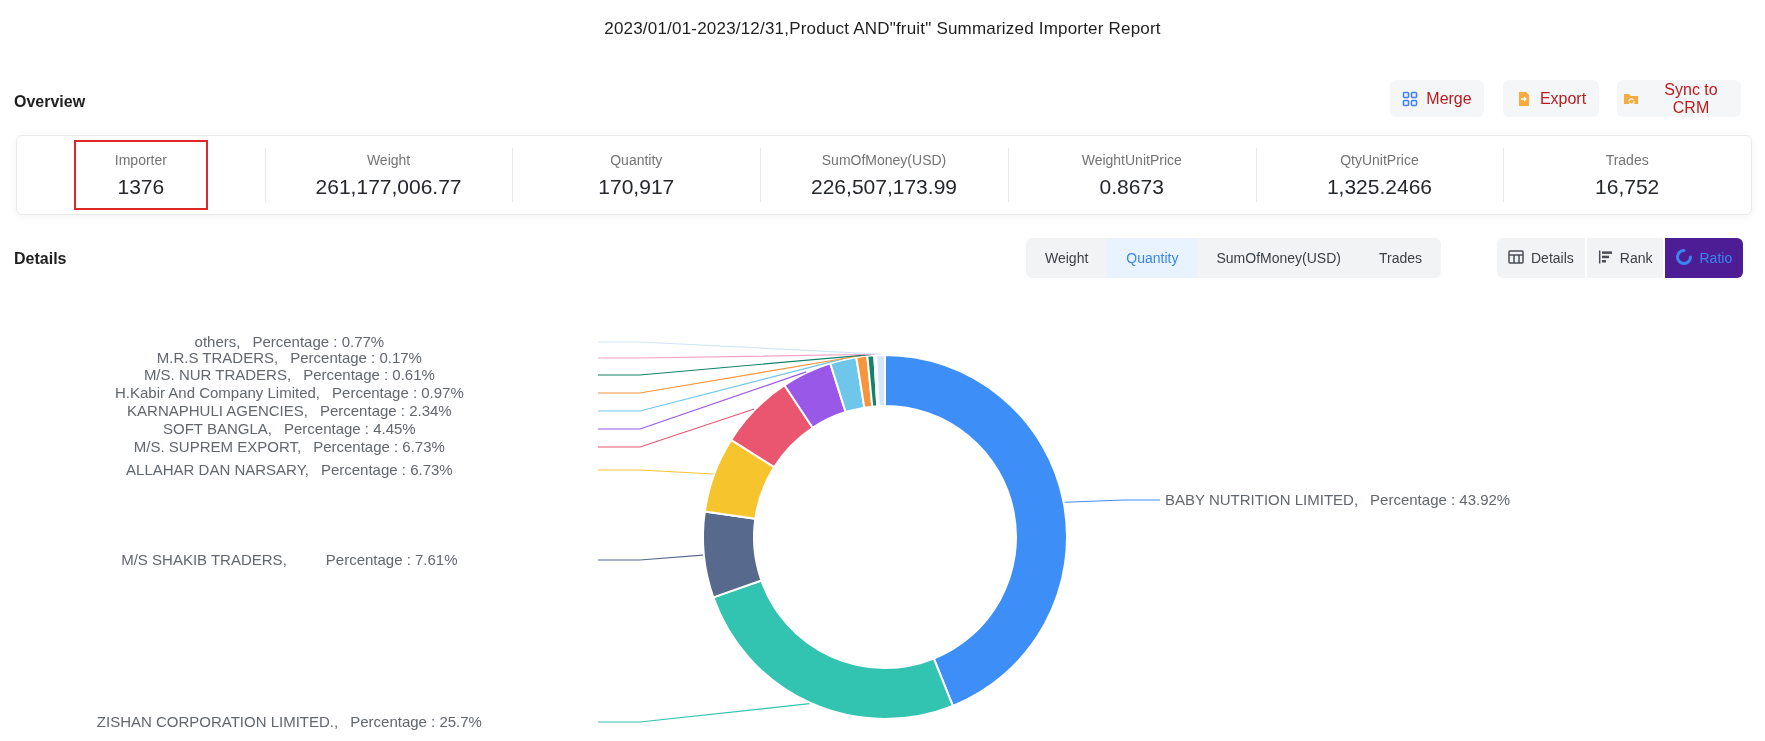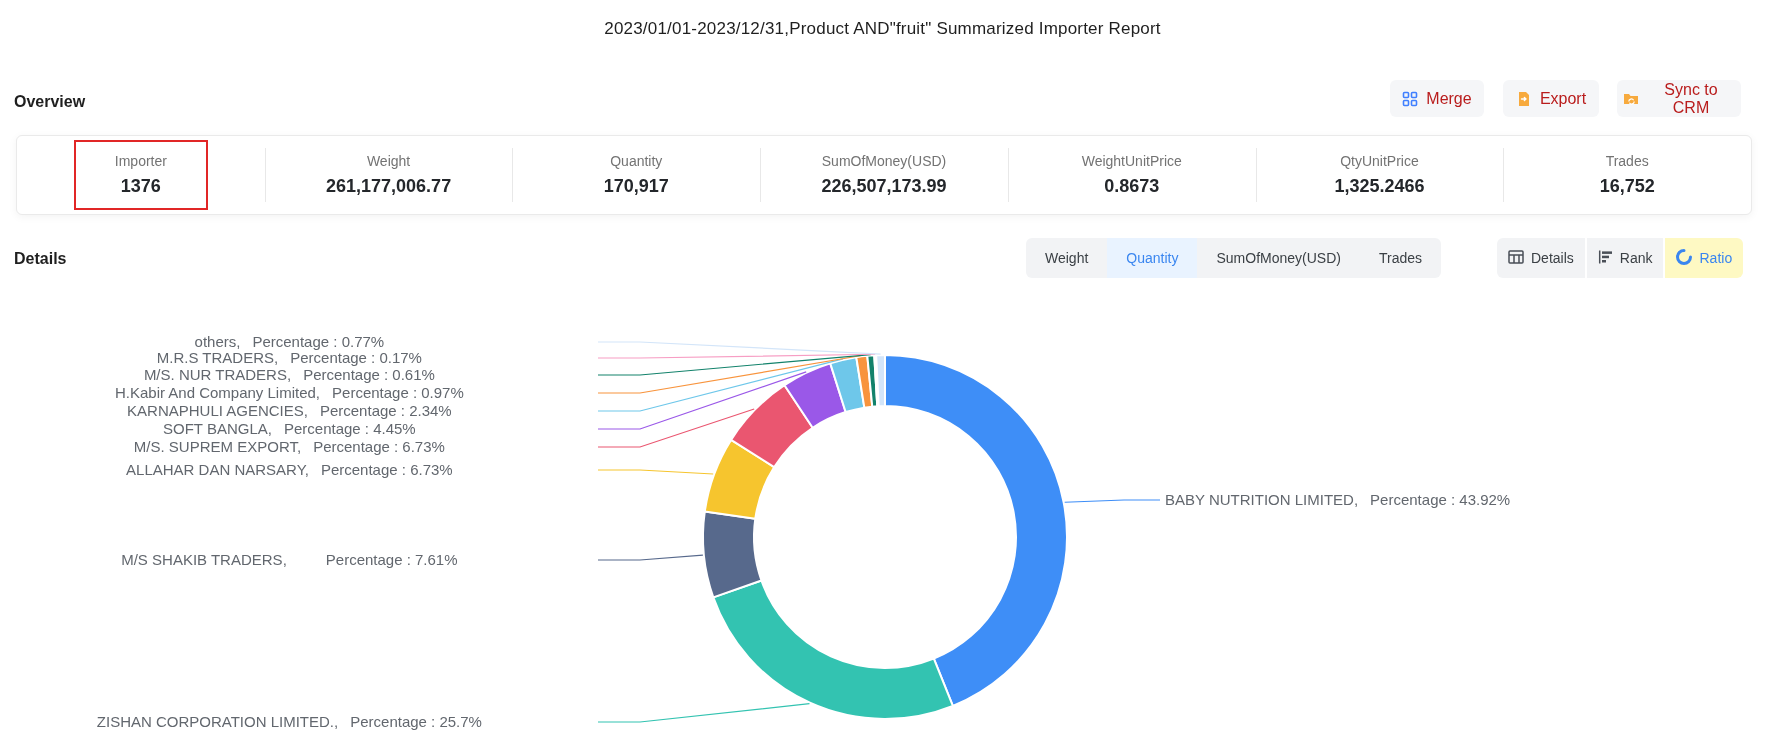--- a/index.html
+++ b/index.html
@@ -18,35 +18,35 @@
   .action-btn .ic{display:flex;align-items:center;}
 
   
   .stats-card{position:absolute;left:16px;top:135px;width:1734px;height:78px;
         border:1px solid #eaeaea;border-radius:6px;background:#fff;
         box-shadow:0 2px 8px rgba(0,0,0,.05);display:flex;align-items:center;}
   .stat-col{flex:1;text-align:center;position:relative;padding:4px 0;}
   .stat-col + .stat-col::before{content:"";position:absolute;left:0;top:50%;
         transform:translateY(-50%);height:54px;width:1px;background:#e8e8e8;}
   .stat-label{font-size:14px;color:#737373;margin-bottom:7px;}
-  .stat-value{font-size:18px;font-weight:bold;color:#24272b;}
+  .stat-value{font-size:21px;font-weight:normal;color:#24272b;}
   .red-box{position:absolute;left:50%;top:50%;transform:translate(-50%,-50%);
         width:130px;height:66px;border:2px solid #e12626;pointer-events:none;}
 
   
   .metric-tabs{position:absolute;left:1026px;top:238px;height:40px;display:flex;
         border-radius:6px;overflow:hidden;}
   .metric-tab{display:flex;align-items:center;padding:0 19px;font-size:14px;
         color:#3b4045;background:#f2f3f5;cursor:pointer;white-space:nowrap;}
   .metric-tab.selected{background:#e9f3ff;color:#3a86f0;}
   .view-tabs{position:absolute;left:1497px;top:238px;height:40px;display:flex;gap:2px;
         border-radius:6px;overflow:hidden;}
   .view-tab{display:flex;align-items:center;gap:7px;padding:0 11px;font-size:14px;
         color:#3b4045;background:#f2f3f5;cursor:pointer;white-space:nowrap;}
-  .view-tab.selected{background:#fef9c3;color:#3a86f0;}
+  .view-tab.selected{background:#4c1d95;color:#3a86f0;}
 
   
   #chart-area{position:absolute;inset:0;pointer-events:none;}
   #pie-svg{position:absolute;inset:0;pointer-events:none;}
   #pie-svg path.seg{pointer-events:auto;cursor:pointer;}
   .pie-label{position:absolute;display:flex;font-size:15px;color:#62676e;line-height:20px;
         white-space:nowrap;}
   .pie-label.left{left:0;width:597px;justify-content:center;}
   .pie-label .nm{text-align:right;}
   .pie-label .pct{width:150px;margin-left:12px;text-align:left;}

